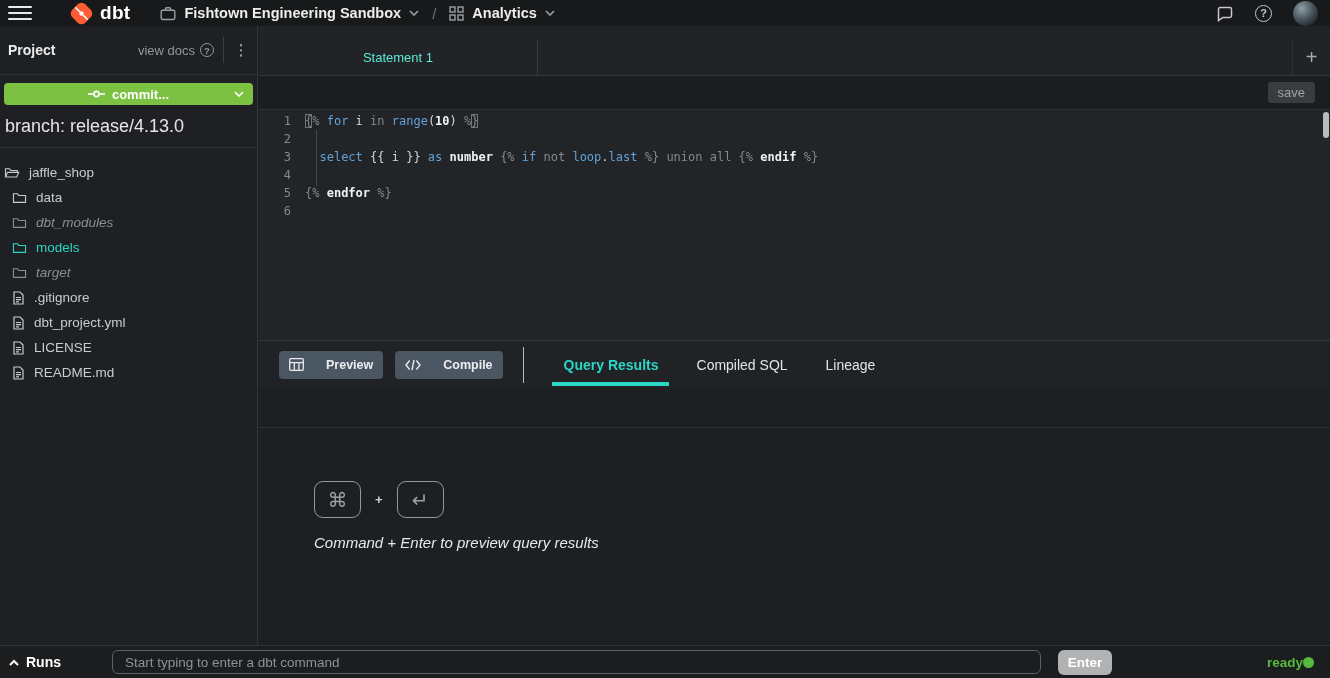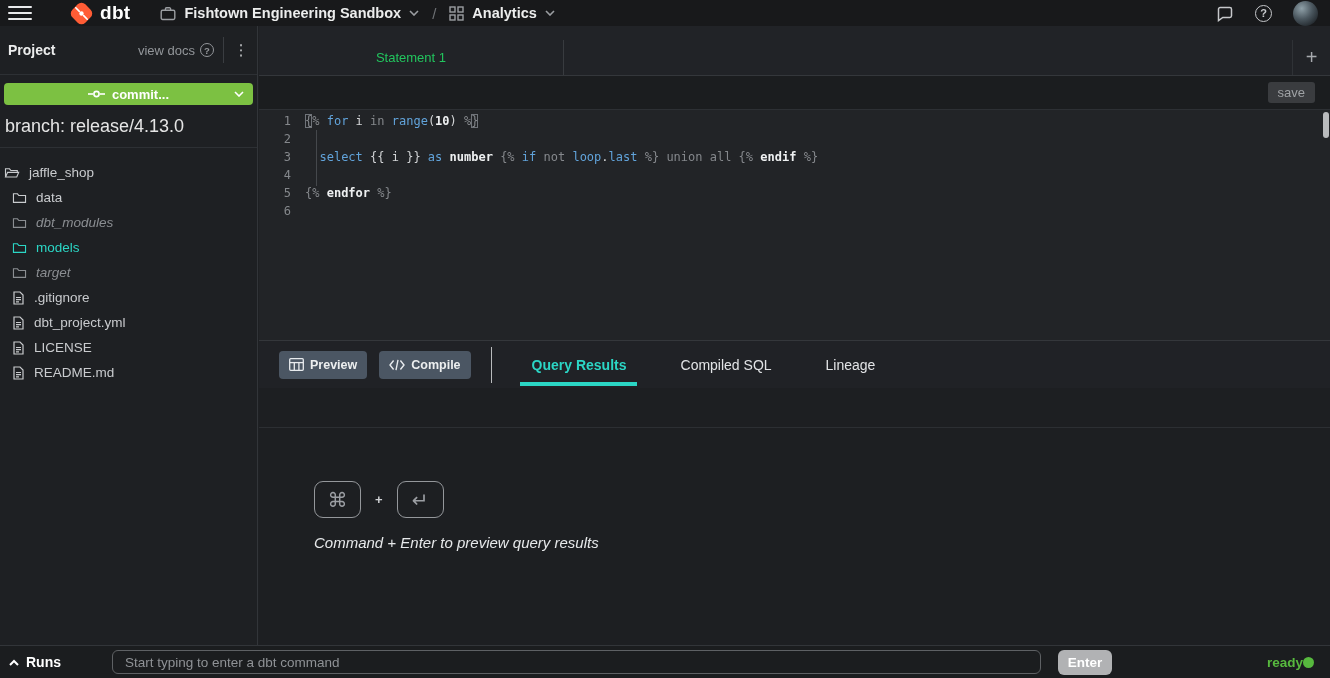--- a/index.html
+++ b/index.html
@@ -42,45 +42,45 @@
   .tree{margin-top:12px}
   .tree-item{height:25px;display:flex;align-items:center;gap:9px;padding-left:12px;font-size:13.5px;color:#c9cbce;cursor:pointer}
   .tree-item.root{padding-left:4px}
   .tree-item.it{font-style:italic;color:#8b8e92}
   .tree-item.active{color:var(--accent-teal)}
   .tree-item svg{flex:none}
 
   
   .main{position:absolute;top:26px;left:259px;right:0;bottom:33px;display:flex;flex-direction:column;background:#1e2023}
   .tabstrip{height:50px;position:relative;border-bottom:1px solid #34373b;background:#212327;flex:none}
-  .tab{position:absolute;left:0;top:14px;bottom:0;width:305px;border-right:1px solid #383b3f;
-    display:flex;align-items:center;justify-content:center;font-size:13px;color:#22c55e;cursor:pointer}
+  .tab{position:absolute;left:0;top:14px;bottom:0;width:279px;border-right:1px solid #383b3f;
+    display:flex;align-items:center;justify-content:center;font-size:13px;color:#5eead4;cursor:pointer}
   .tab-plus{position:absolute;right:0;top:14px;bottom:0;width:38px;border-left:1px solid #2f3236;
     display:flex;align-items:center;justify-content:center;color:#a7aaae;font-size:20px;cursor:pointer}
   .saverow{height:34px;background:#1b1d1f;border-bottom:1px solid #2d3034;position:relative;flex:none}
   .save-btn{position:absolute;right:15px;top:6px;height:21px;padding:0 10px;border:none;border-radius:3px;
     background:#3a3c3f;color:#9fa2a5;font-size:13px;cursor:pointer;font-family:inherit}
   .editor{height:231px;position:relative;background:#222427;border-bottom:1px solid #34373b;flex:none;
     font-family:"DejaVu Sans Mono","Liberation Mono",monospace;font-size:12px;overflow:hidden}
   .code{padding-top:2px}
   .code-line{display:flex;height:18px;line-height:18px}
   .ln{width:46px;flex:none;text-align:right;padding-right:14px;color:#85888c}
   .lc{white-space:pre}
   .lc .j{color:#85888c}.lc .k{color:var(--keyword-blue)}.lc .t{color:#d4d6d8}
   .lc .w{color:#eef0f1;font-weight:700}
   .lc .box{box-shadow:inset 0 0 0 1px #70747a}
   .indent-guide{position:absolute;left:57px;top:20px;width:1px;height:56px;background:#45484c}
   .ed-scroll{position:absolute;right:1px;top:2px;width:6px;height:26px;border-radius:3px;background:#b9bbbd;cursor:pointer}
 
   .panel-toolbar{height:47px;flex:none;display:flex;align-items:center;background:#202226;padding-left:20px}
   .pt-btn{height:28px;padding:0 10px;border:none;border-radius:4px;background:#4b5663;color:#eceeef;
-    font-size:12.5px;font-weight:700;display:flex;align-items:center;gap:6px;cursor:pointer;font-family:inherit}
+    font-size:12.5px;font-weight:700;display:flex;align-items:center;gap:22px;cursor:pointer;font-family:inherit}
   .pt-btn + .pt-btn{margin-left:12px}
   .pt-vdiv{width:1px;height:36px;background:#b9bbbd;margin:0 21px 0 20px}
-  .ptabs{display:flex;gap:54px;margin-left:19px}
+  .ptabs{display:flex;gap:38px;margin-left:19px}
   .ptab{font-size:14px;color:#e2e4e6;position:relative;cursor:pointer}
   .ptab.active{color:var(--accent-teal);font-weight:700}
   .ptab.active::after{content:'';position:absolute;left:-12px;right:-10px;top:calc(100% + 9px);height:4px;background:var(--accent-teal)}
 
   .results{flex:1;background:#1d1f22;display:flex;flex-direction:column}
   .results-spacer{height:40px;border-bottom:1px solid #2c2f33;flex:none}
   .results-body{padding:53px 0 0 55px}
   .keys-row{display:flex;align-items:center;gap:14px}
   .key{width:47px;height:37px;border:1.5px solid #94979b;border-radius:9px;color:#9b9ea3;
     display:flex;align-items:center;justify-content:center;font-size:20px;font-family:"DejaVu Sans",sans-serif}

